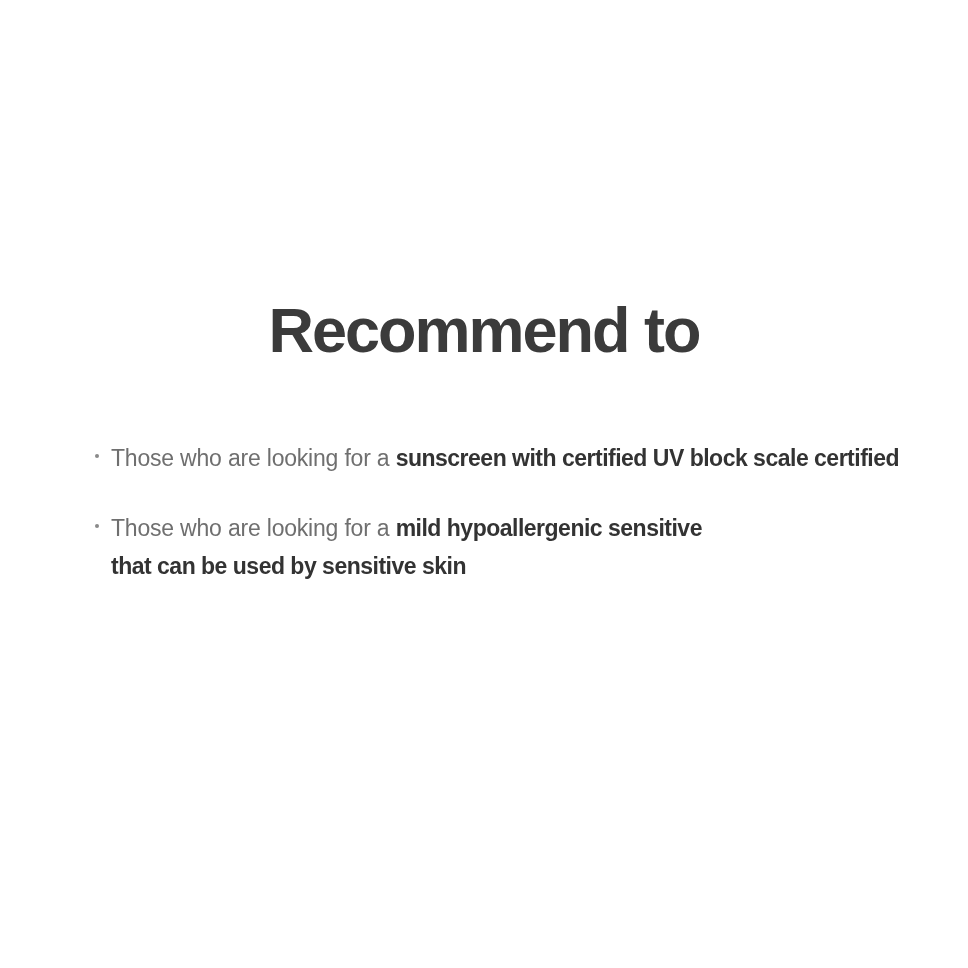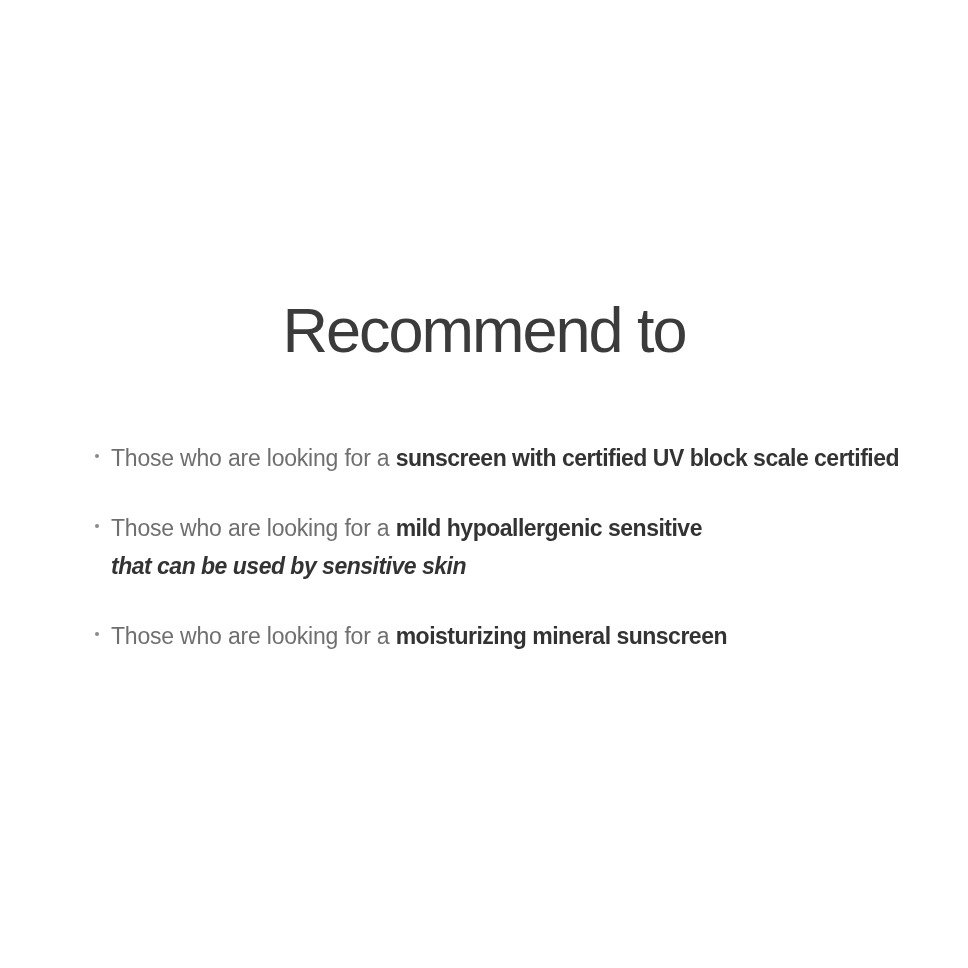--- a/index.html
+++ b/index.html
@@ -15,21 +15,21 @@
     overflow: hidden;
     font-family: "Liberation Sans", sans-serif;
   }
   .title {
     position: absolute;
     top: 252px;
     left: 0;
     width: 100%;
     text-align: center;
     font-size: 63px;
-    font-weight: 400;
+    font-weight: 700;
     letter-spacing: -2px;
     color: #3b3b3b;
     line-height: 1.15;
   }
   ul.bullets {
     position: absolute;
     top: 423px;
     left: 0;
     width: 100%;
     margin: 16px;
@@ -60,21 +60,20 @@
     font-weight: 400;
     color: #6f6f6f;
   }
   .t-emph {
     font-weight: 600;
     color: #333333;
     letter-spacing: -0.5px;
   }
   .line2 {
     white-space: nowrap;
-    font-style: italic;
   }
 </style>
 </head>
 <body>
 
 <div class="slide">
 
   <h1 class="title">Recommend to</h1>
 
   <ul class="bullets">
@@ -83,21 +82,17 @@
       <span class="dot"></span>
       <span class="t-light">Those who are looking for a </span><span class="t-emph">sunscreen with certified UV block scale certified</span>
     </li>
 
     <li>
       <span class="dot"></span>
       <span class="t-light">Those who are looking for a </span><span class="t-emph">mild hypoallergenic sensitive</span>
       <div class="line2 t-emph">that can be used by sensitive skin</div>
     </li>
 
-    <li>
-      <span class="dot"></span>
-      <span class="t-light">Those who are looking for a </span><span class="t-emph">moisturizing mineral sunscreen</span>
-    </li>
 
 
   </ul>
 
 </div>
 
 </body></html>

